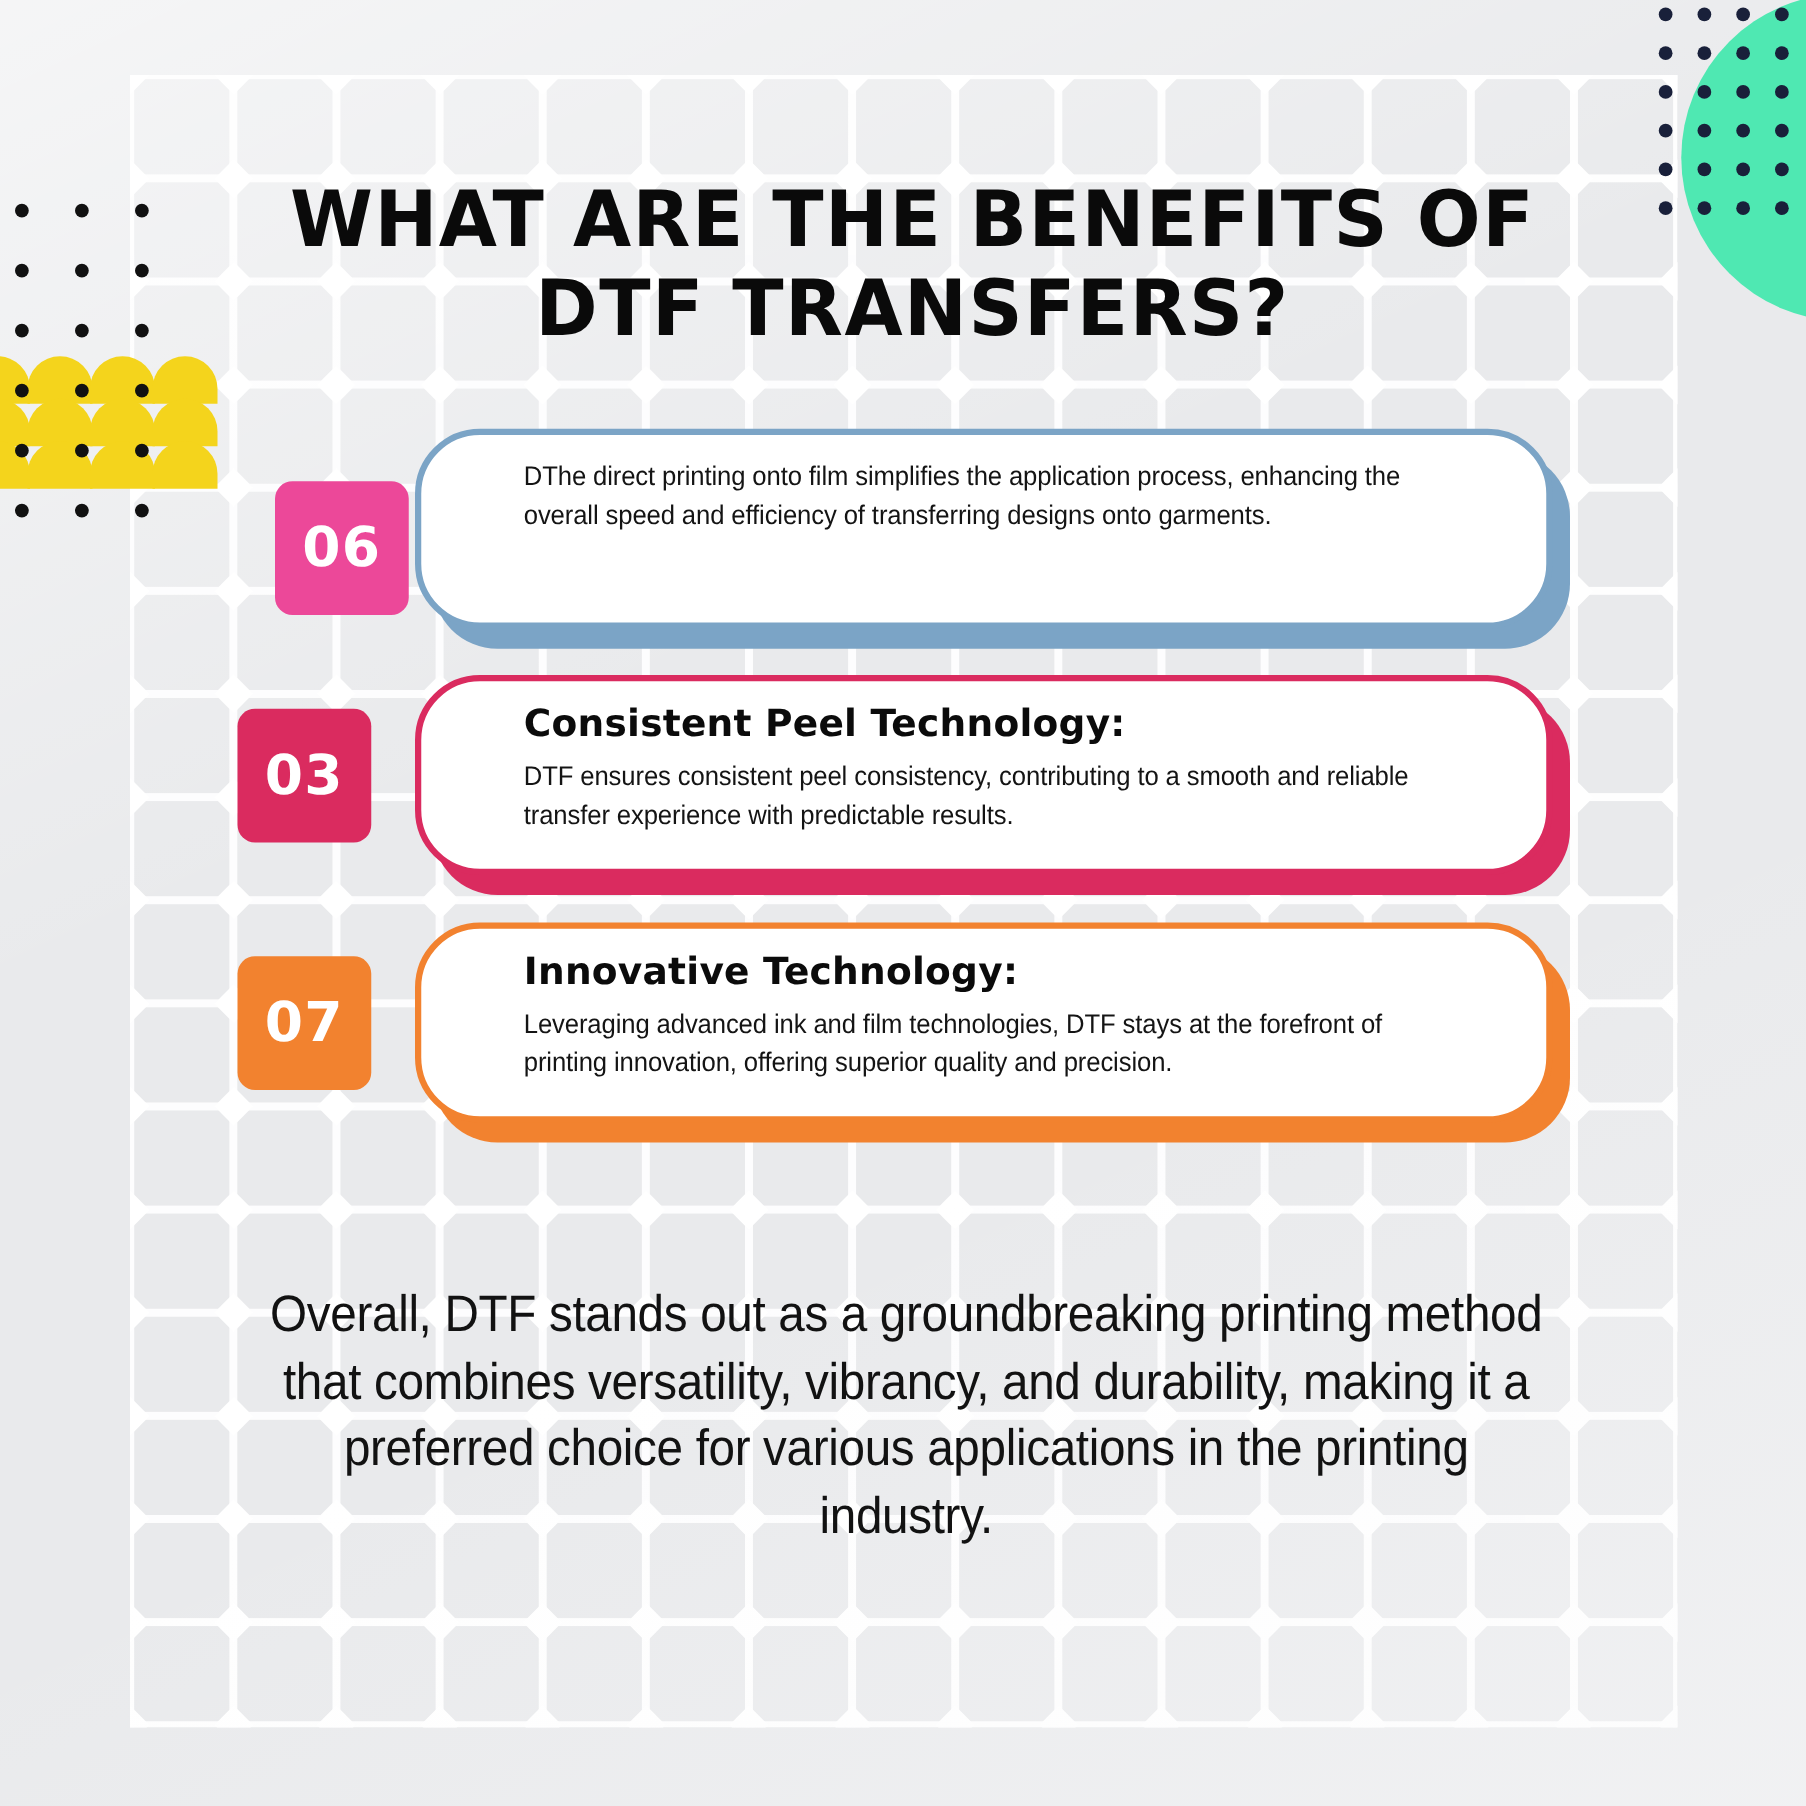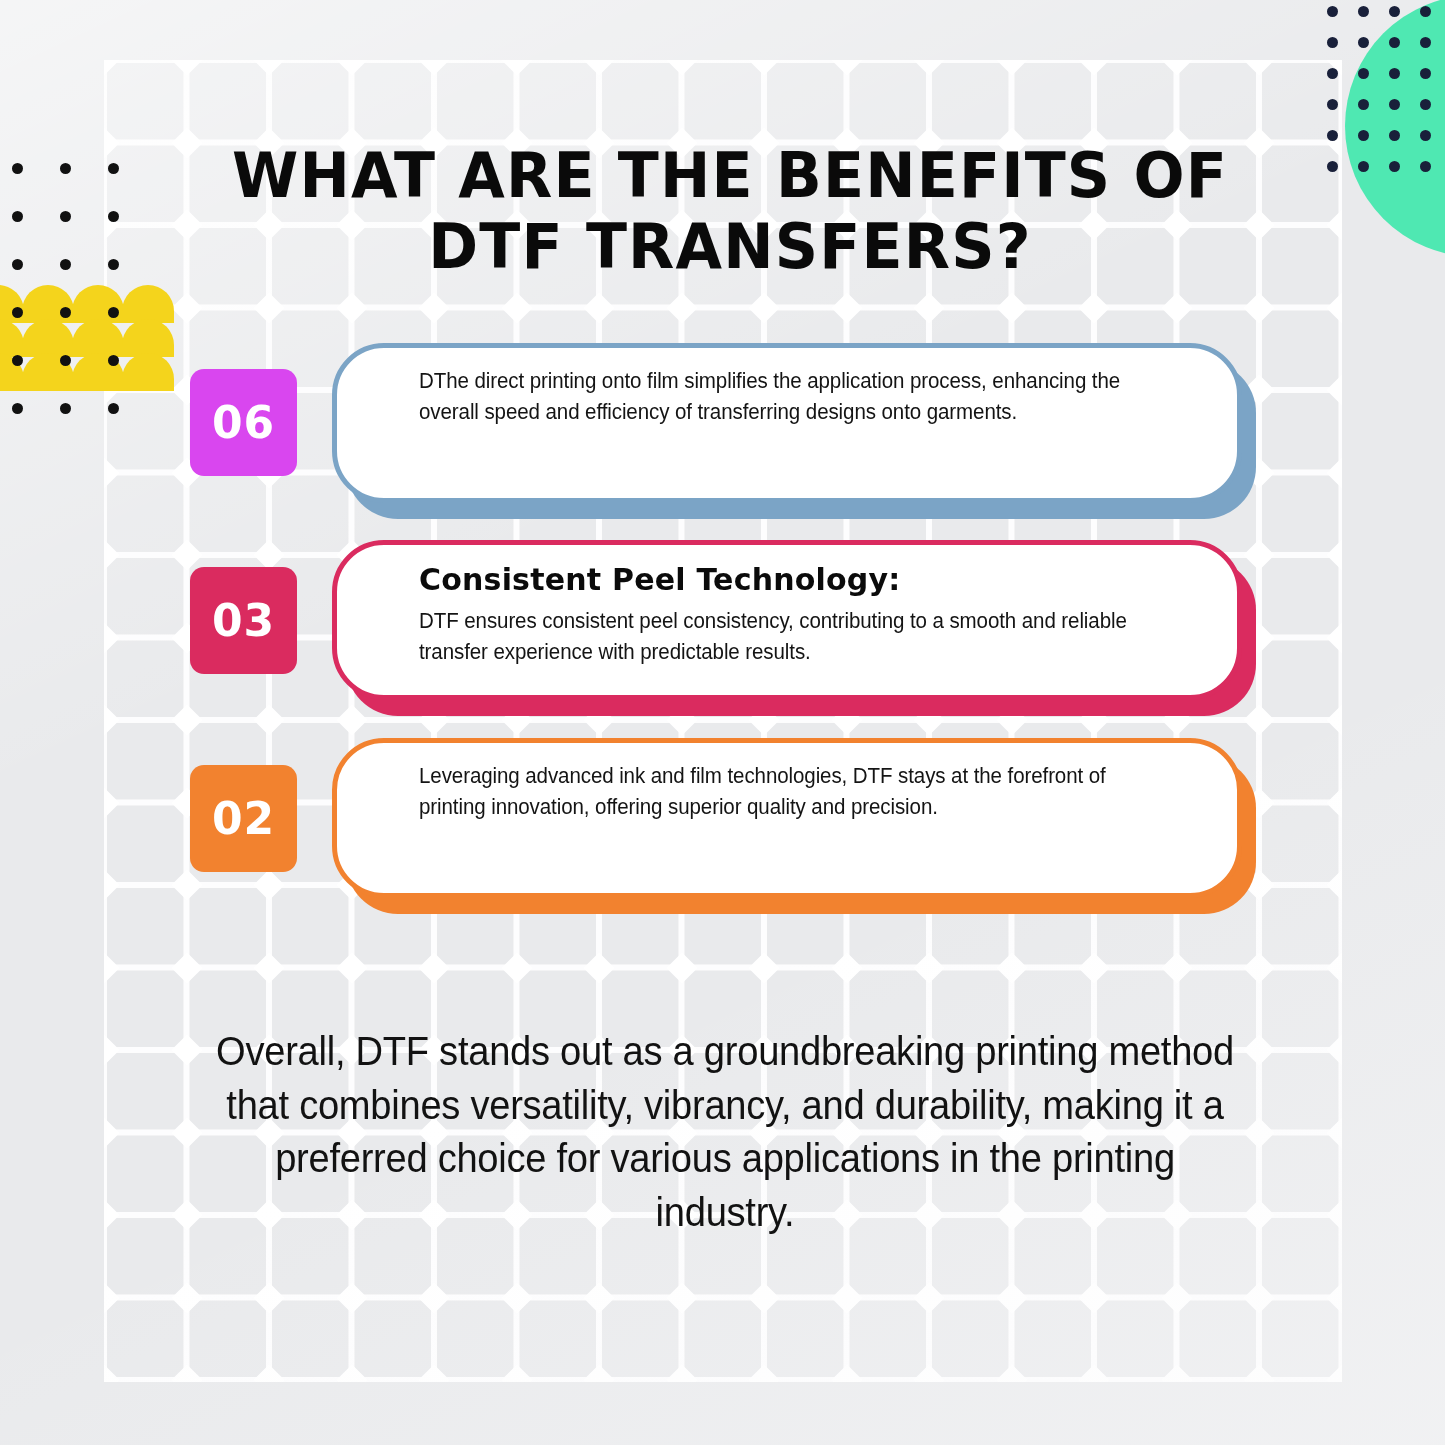--- a/index.html
+++ b/index.html
@@ -504,38 +504,39 @@
   <div class="title">WHAT ARE THE BENEFITS OF DTF TRANSFERS?</div>
 
   <div class="cards" id="cards-container">
       <div class="card-row" style="top: 343px;">
         <div class="card-shell">
           <div class="card-shadow" style="background: rgb(123, 164, 198);"></div>
           <div class="card-box" style="border-color: rgb(123, 164, 198);">
             <div class="card-body">DThe direct printing onto film simplifies the application process, enhancing the overall speed and efficiency of transferring designs onto garments.</div>
           </div>
         </div>
-        <div class="badge" style="background: #d946ef; top: 26px;">06</div>
+        <div class="badge" style="background: #ec4899; top: 42px; margin-left: 30px;">06</div>
       </div>
       <div class="card-row" style="top: 540px;">
         <div class="card-shell">
           <div class="card-shadow" style="background: rgb(218, 43, 95);"></div>
           <div class="card-box" style="border-color: rgb(218, 43, 95);">
             <div class="card-title">Consistent Peel Technology:</div>
             <div class="card-body">DTF ensures consistent peel consistency, contributing to a smooth and reliable transfer experience with predictable results.</div>
           </div>
         </div>
         <div class="badge" style="background: rgb(218, 43, 95); top: 27px;">03</div>
       </div>
       <div class="card-row" style="top: 738px;">
         <div class="card-shell">
           <div class="card-shadow" style="background: rgb(242, 130, 47);"></div>
           <div class="card-box" style="border-color: rgb(242, 130, 47);">
+            <div class="card-title">Innovative Technology:</div>
             <div class="card-body">Leveraging advanced ink and film technologies, DTF stays at the forefront of printing innovation, offering superior quality and precision.</div>
           </div>
         </div>
-        <div class="badge" style="background: rgb(242, 130, 47); top: 27px;">02</div>
+        <div class="badge" style="background: rgb(242, 130, 47); top: 27px;">07</div>
       </div>
     </div>
 
   <div class="outro">Overall, DTF stands out as a groundbreaking printing method that combines versatility, vibrancy, and durability, making it a preferred choice for various applications in the printing industry.</div>
 
 </div>
 
 </body></html>

